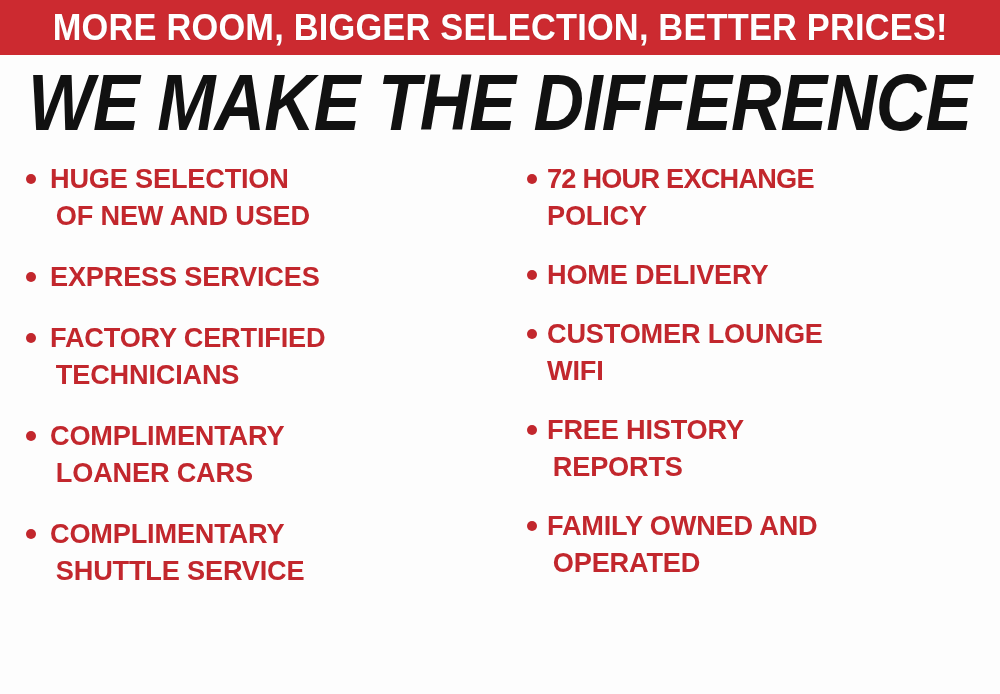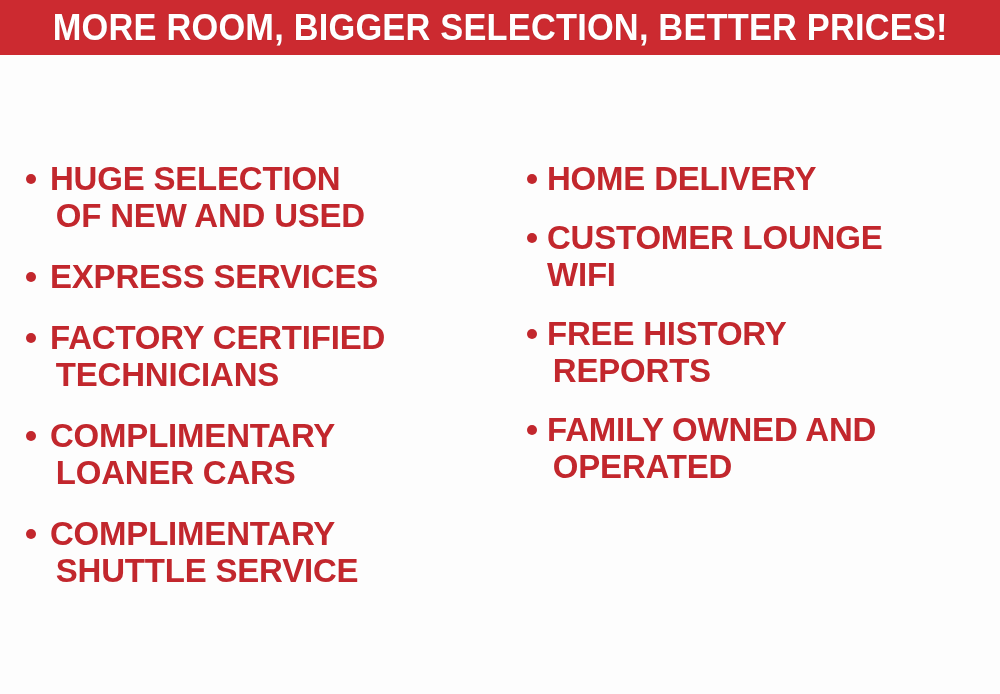--- a/index.html
+++ b/index.html
@@ -104,21 +104,21 @@
     height: 10px;
     border-radius: 50%;
     background: #c2272d;
   }
   .col-right .dot { left: 12px; }
 
   .bullet-lines {
     color: #c2272d;
     font-family: "Liberation Sans", sans-serif;
     font-weight: bold;
-    font-size: 34px;
+    font-size: 28px;
     line-height: 37px;
     letter-spacing: -0.2px;
   }
   .bullet-lines .ln {
     display: block;
     white-space: nowrap;
     transform: scaleX(0.97);
     transform-origin: left center;
   }
   .bullet-lines .ln.indent {
@@ -130,20 +130,23 @@
 </style>
 </head>
 <body>
 
 <div class="poster">
 
   <div class="banner">
     <span class="banner-text">MORE ROOM, BIGGER SELECTION, BETTER PRICES!</span>
   </div>
 
+  <div class="headline-wrap">
+    <span class="headline">WE MAKE THE DIFFERENCE</span>
+  </div>
 
   <div class="columns">
 
     <div class="col col-left">
 
       <div class="bullet-item">
         <span class="dot"></span>
         <span class="bullet-lines">
           <span class="ln">HUGE SELECTION</span>
           <span class="ln indent">OF NEW AND USED</span>
@@ -178,20 +181,27 @@
         <span class="bullet-lines">
           <span class="ln">COMPLIMENTARY</span>
           <span class="ln indent">SHUTTLE SERVICE</span>
         </span>
       </div>
 
     </div>
 
     <div class="col col-right">
 
+      <div class="bullet-item">
+        <span class="dot"></span>
+        <span class="bullet-lines">
+          <span class="ln tight">72 HOUR EXCHANGE</span>
+          <span class="ln">POLICY</span>
+        </span>
+      </div>
 
       <div class="bullet-item">
         <span class="dot"></span>
         <span class="bullet-lines">
           <span class="ln">HOME DELIVERY</span>
         </span>
       </div>
 
       <div class="bullet-item">
         <span class="dot"></span>

